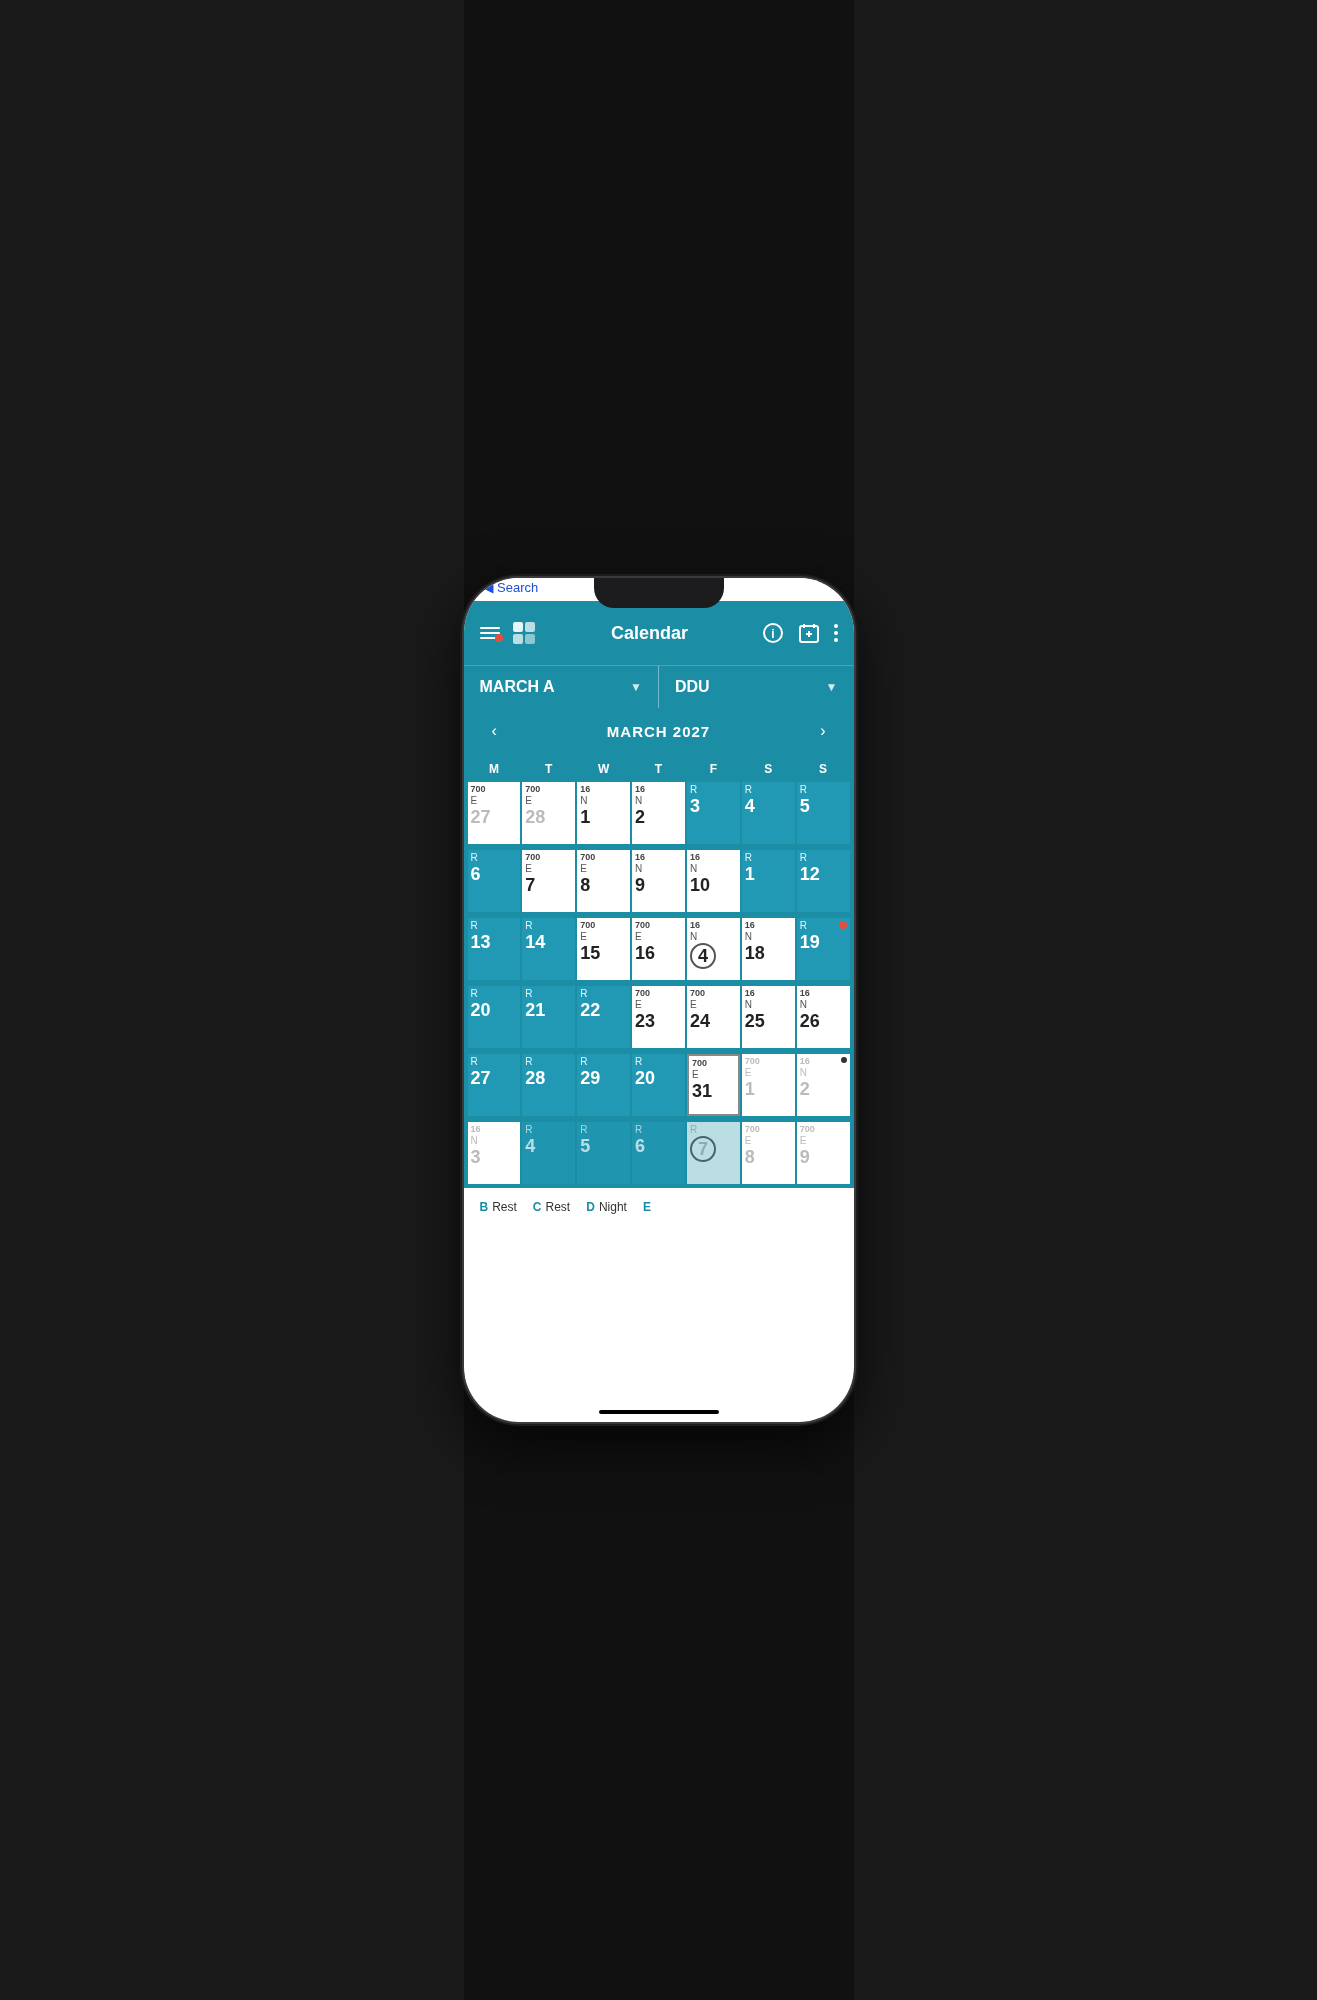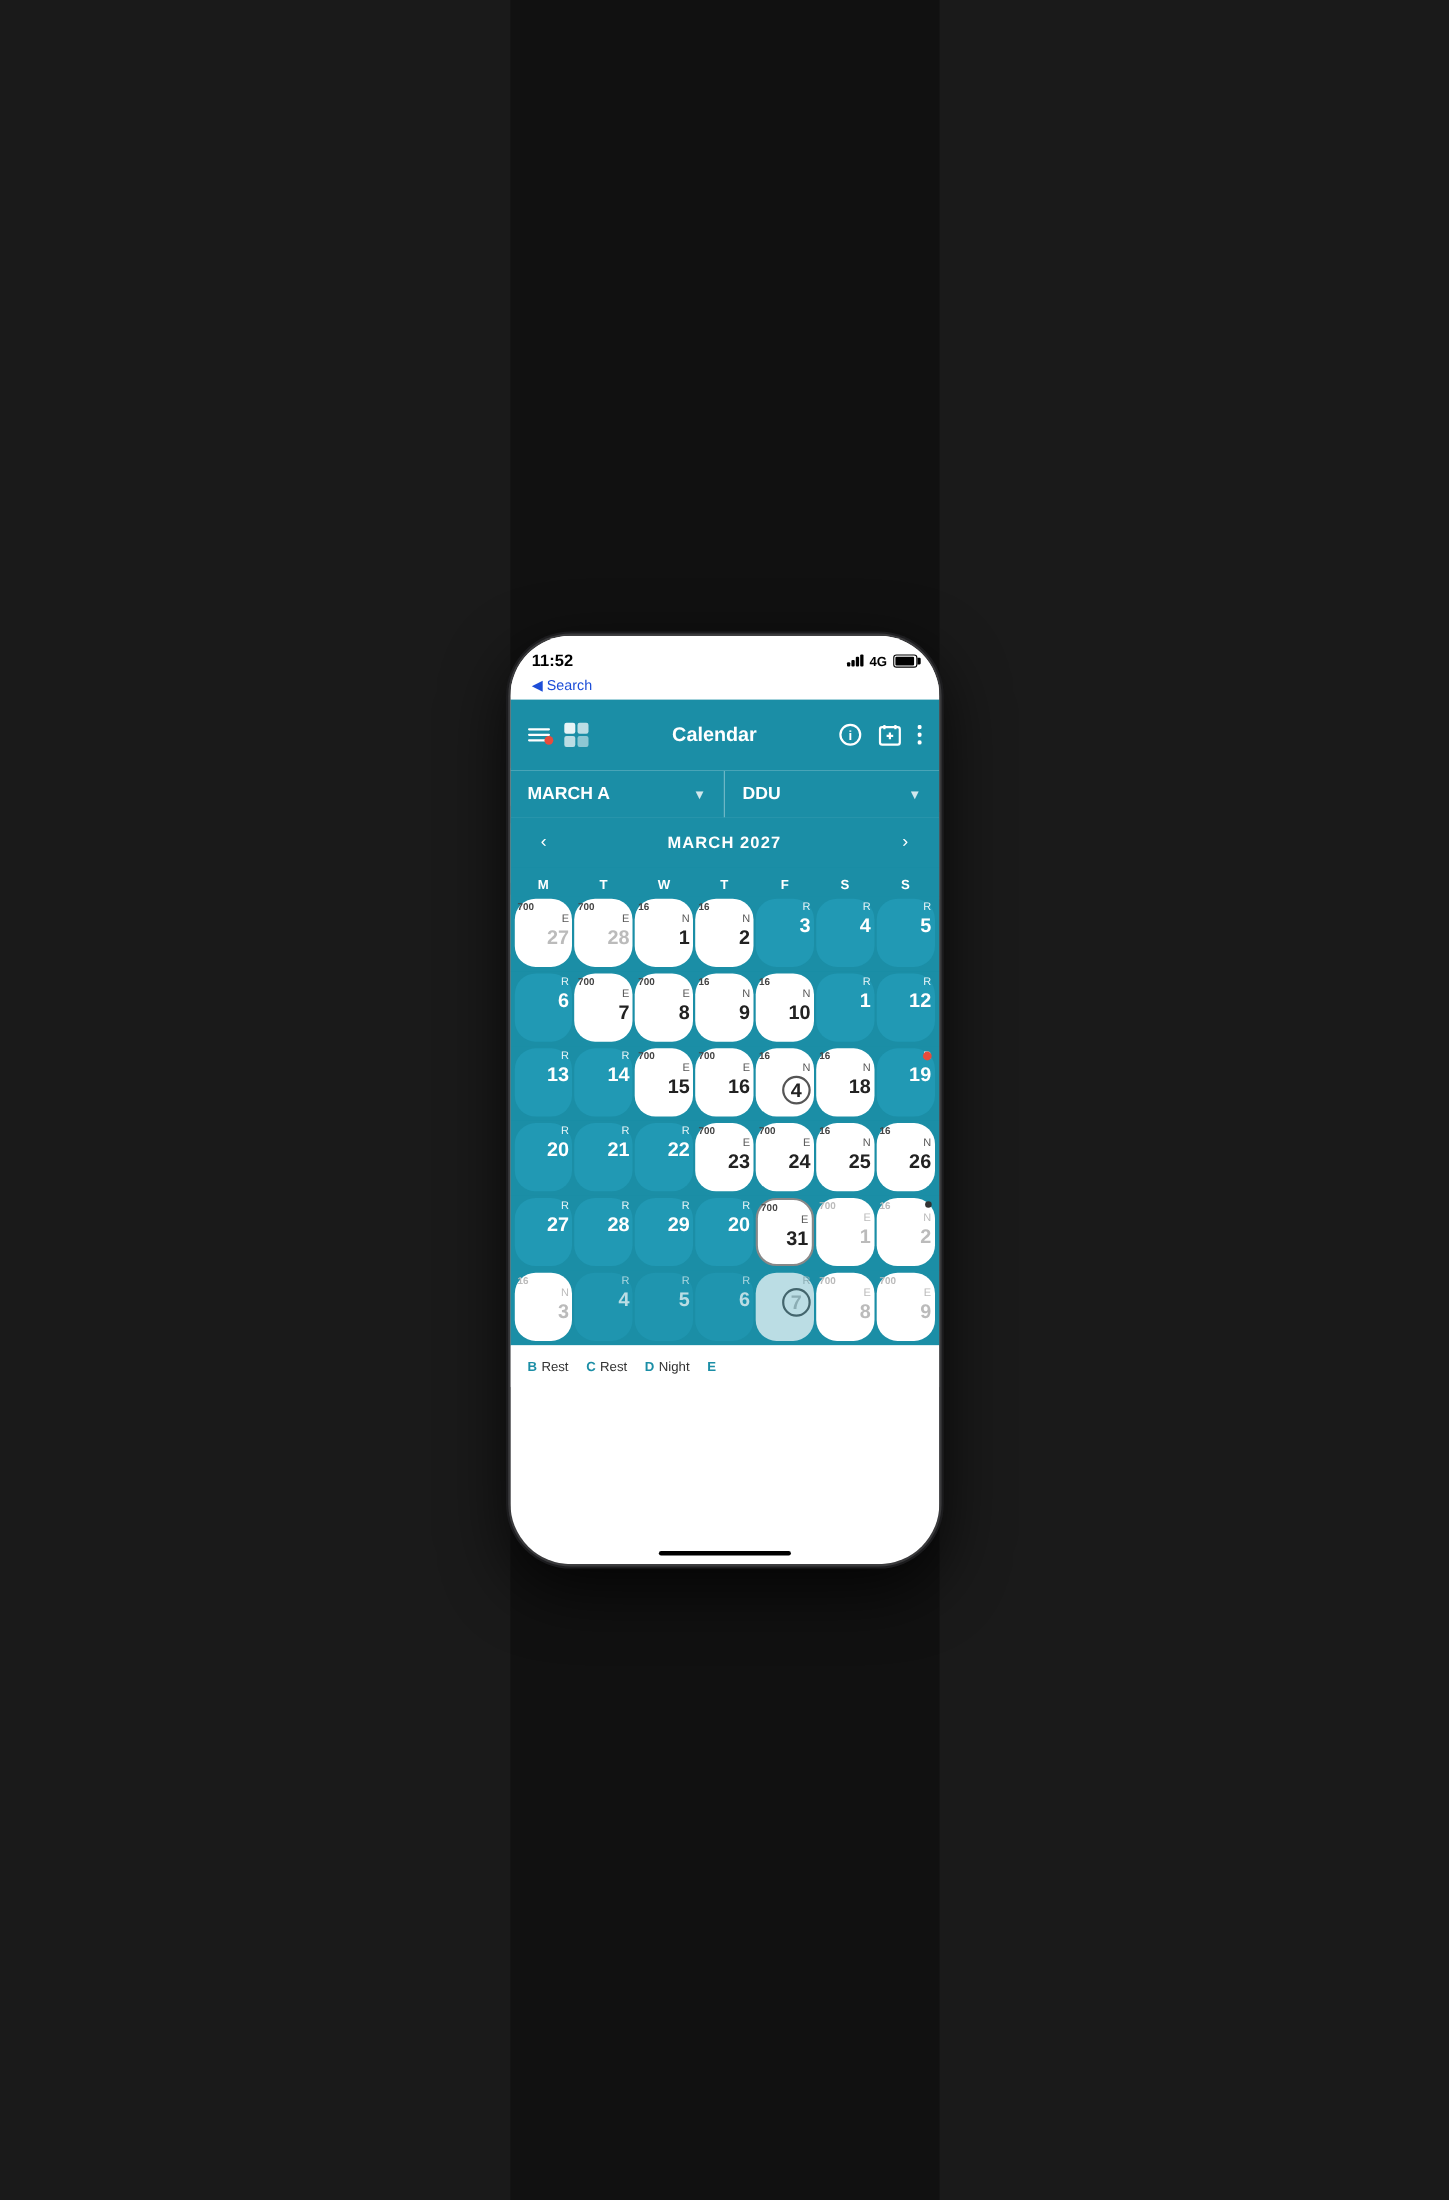--- a/index.html
+++ b/index.html
@@ -247,22 +247,21 @@
       background: #1b8ea6;
     }
 
     .cal-cell {
       background: #fff;
       min-height: 62px;
       padding: 2px 3px;
       position: relative;
       display: flex;
       flex-direction: column;
-      align-items: flex-end;
-      border-radius: 19px;
+      align-items: flex-start;
     }
 
     .cal-cell.teal {
       background: #2199b4;
     }
 
     .cal-cell.today-outline .day-num {
       border: 2px solid #555;
       border-radius: 50%;
       width: 26px; height: 26px;
@@ -381,35 +380,20 @@
 
     <div class="phone-btn-left" style="top:120px; height:35px;"></div>
     <div class="phone-btn-left" style="top:170px; height:55px;"></div>
     <div class="phone-btn-left" style="top:235px; height:55px;"></div>
     <div class="phone-btn-right" style="top:160px; height:80px;"></div>
 
     <div class="phone-screen">
 
       <div class="notch"></div>
 
-      <div class="status-bar">
-        <span class="status-time">11:52</span>
-        <div class="status-icons">
-          <div class="signal-bars">
-            <div class="signal-bar" style="height:4px;"></div>
-            <div class="signal-bar" style="height:6px;"></div>
-            <div class="signal-bar" style="height:9px;"></div>
-            <div class="signal-bar" style="height:11px;"></div>
-          </div>
-          <span style="font-size:12px; font-weight:600;">4G</span>
-          <div class="battery-icon">
-            <div class="battery-fill"></div>
-          </div>
-        </div>
-      </div>
 
       <div class="search-back">
         <span>◀ Search</span>
       </div>
 
       <div class="top-nav">
         <div class="nav-left">
           <div class="hamburger-icon">
             <span></span>
             <span></span>

